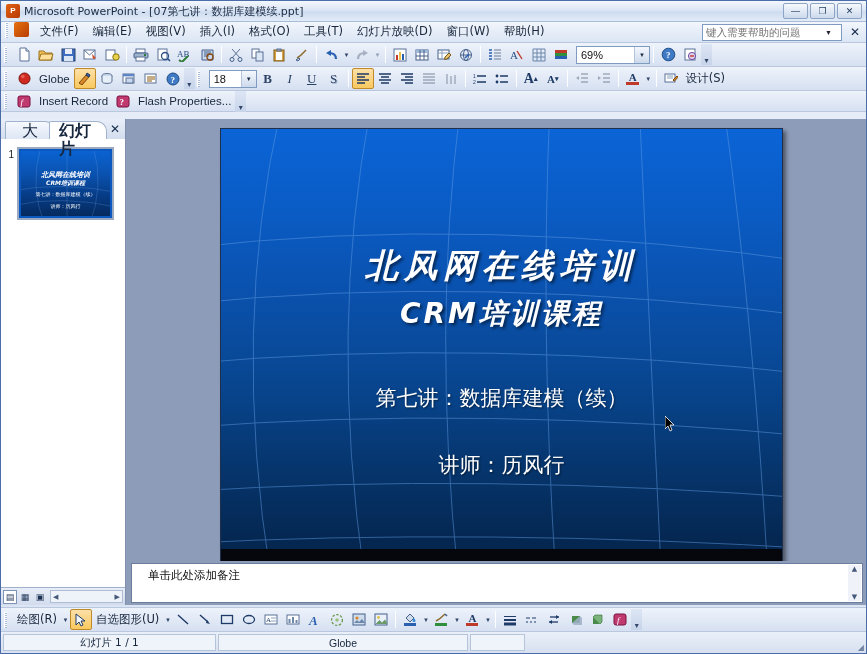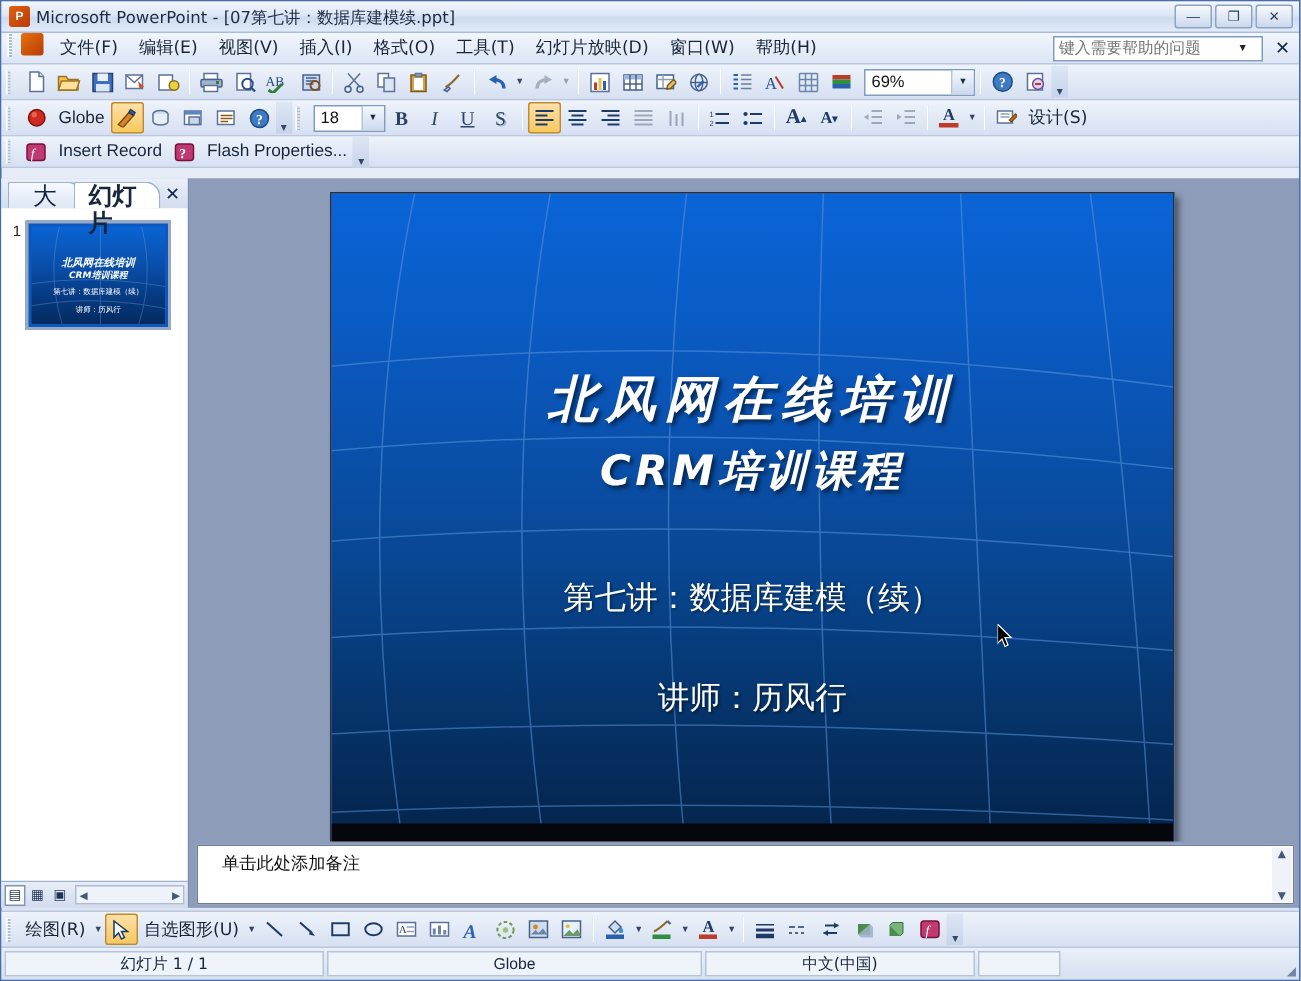--- a/index.html
+++ b/index.html
@@ -795,18 +795,17 @@
           <rect x="1" y="1" width="12" height="11" rx="2" fill="#c03a70" stroke="#7a1040"></rect>
           <text x="4" y="10" font-size="9" fill="#fff" font-family="serif" font-style="italic">f</text>
         </svg>
     </div>
     <div class="tb-overflow">▾</div>
   </div>
 
   <div class="statusbar">
     <div class="st-cell ch" style="width:213px">幻灯片 1 / 1</div>
     <div class="st-cell" style="width:250px">Globe</div>
-    <div class="st-cell ch" style="width:180px">中文(中国)</div>
     <div class="st-cell" style="width:55px"></div>
     <div class="st-grip">◢</div>
   </div>
 
 </div>
 
 </body></html>

